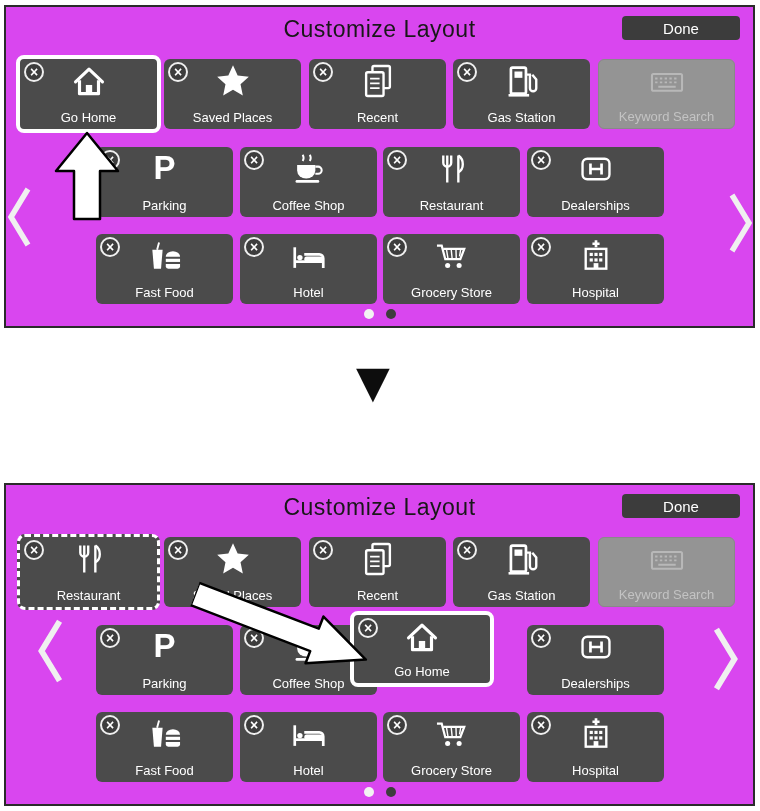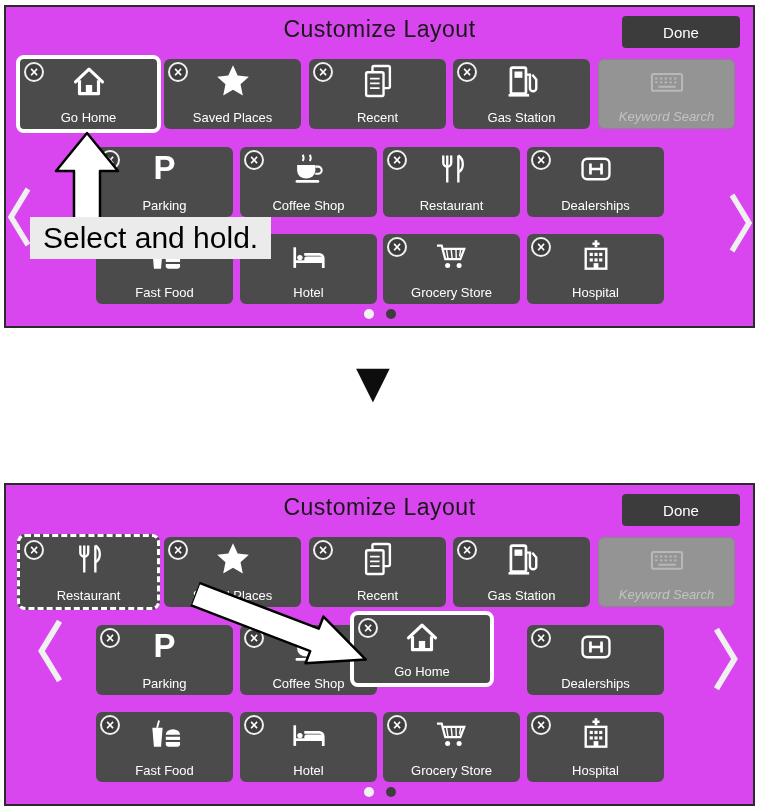--- a/index.html
+++ b/index.html
@@ -6,31 +6,31 @@
   * { margin:0; padding:0; box-sizing:border-box; }
   body { background:#ffffff; font-family:"Liberation Sans","DejaVu Sans",sans-serif; }
   .screen { position:relative; width:760px; height:811px; background:#fff; overflow:hidden; }
 
   .panel { position:absolute; left:4px; width:751px; height:323px;
            background:#d946ef; border:2px solid #2b2b2b; overflow:hidden; }
   .panel.top { top:5px; } .panel.bottom { top:483px; }
 
   .ptitle { position:absolute; top:9px; left:0; width:100%; text-align:center;
             font-size:23px; color:#181818; letter-spacing:.5px; }
-  .done { position:absolute; top:9px; right:13px; width:118px; height:32px;
+  .done { position:absolute; top:9px; right:13px; width:118px; height:24px;
           background:#3c3c3c; color:#fff; font-size:15px; border:none; border-radius:4px;
           display:flex; align-items:center; justify-content:center; cursor:pointer; }
 
   .tile { position:absolute; width:137px; height:70px; background:var(--tile-bg);
           border-radius:6px; color:#fff; display:flex; flex-direction:column;
           align-items:center; z-index:1; }
   .tile.hl { border:4px solid #fff; border-radius:8px; }
   .tile.dashed { border:3px dashed #fff; border-radius:8px; }
   .tile.moved { z-index:3; }
-  .tile.disabled { background:#949494; border:1px solid #898989; color:#bcbcbc;font-style:italic; }
+  .tile.disabled { background:#949494; border:1px solid #898989; color:#bcbcbc; }
   .tile.disabled .tlabel { color:#c3c3c3; }
 
   .ticon { width:38px; height:38px; margin:3px auto 0; display:block; flex:0 0 auto; }
   .pglyph { font-size:33px; font-weight:bold; line-height:1.15; margin:2px auto 0; }
   .tlabel { margin-top:auto; padding-bottom:5px; font-size:13px; line-height:1; text-align:center; width:100%; }
 
   .xbadge { position:absolute; top:3px; left:4px; width:20px; height:20px; border-radius:50%;
             background:#3d3d3d; border:2px solid #efefef; color:#fff; font-size:14px; font-weight:bold;
             display:flex; align-items:center; justify-content:center; line-height:1; z-index:2; cursor:pointer; }
 
@@ -234,21 +234,20 @@
       </svg>
 
     <div class="dots">
       <span class="dot current"></span>
       <span class="dot other"></span>
     </div>
 
     <svg class="arrow-up" width="66" height="90" viewBox="0 0 66 90">
       <polygon points="33,2 64,40 46,40 46,88 20,88 20,40 2,40" fill="#ffffff" stroke="#000000" stroke-width="2.5" stroke-linejoin="round"></polygon>
     </svg>
-    <div class="note" style="left:24px;top:210px">Select and hold.</div>
   </div>
 
   <div class="separator">▼</div>
 
   <div class="panel bottom">
     <div class="ptitle">Customize Layout</div>
     <button class="done">Done</button>
 
     <div class="tile dashed" style="left:11px;top:49px;width:143px;height:76px">
       <span class="xbadge">×</span>

